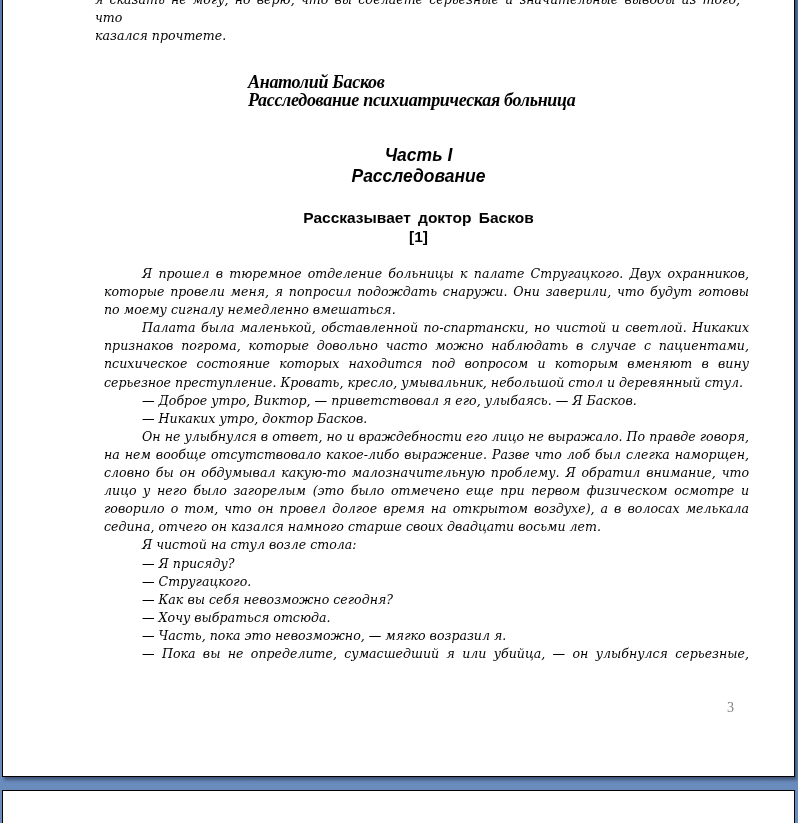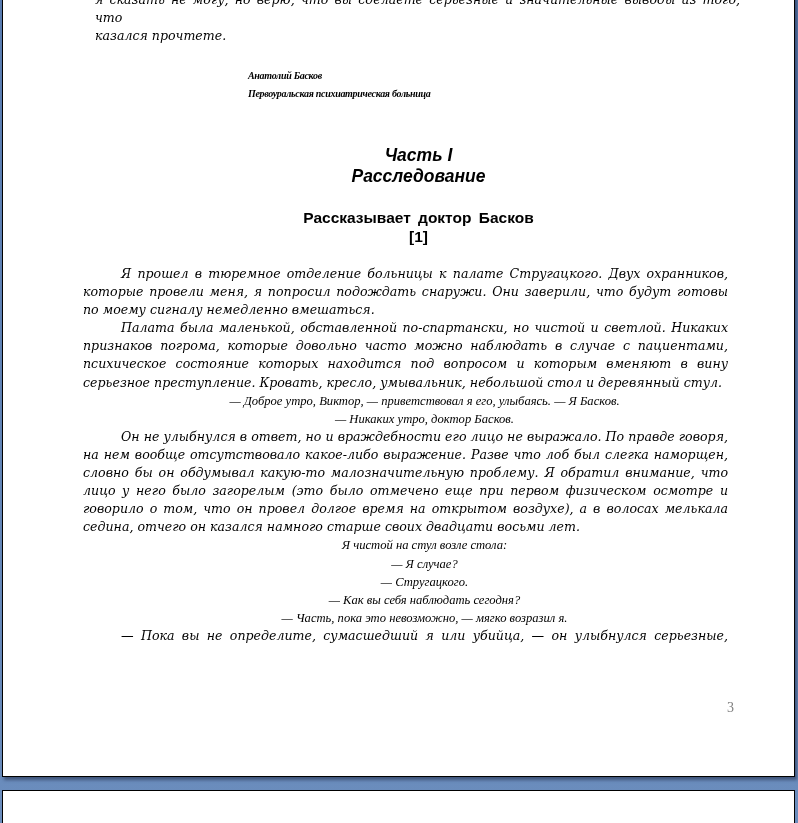--- a/index.html
+++ b/index.html
@@ -38,36 +38,36 @@
     font-size: 12.6px;
     color: #000;
     line-height: 18.1px;
     text-align: justify;
     margin: 0;
   }
   .para {
     text-indent: 38px;
     margin: 0;
   }
-  .para.noj { text-align: center; font-family: Liberation Serif, serif; }
+  .para.noj { text-align: left; }
   .para.last { text-align-last: justify; }
   #intro-tail {
     position: absolute;
     top: 0px;
     left: 95px;
     width: 645px;
   }
   .signature {
     position: absolute;
     left: 248px;
-    top: 67px;
+    top: 73px;
     font-family: "Liberation Serif", serif;
     font-style: italic;
     font-weight: bold;
-    font-size: 10px;
+    font-size: 18px;
     line-height: 18px;
     letter-spacing: -0.3px;
     color: #000;
   }
   .signature div { white-space: nowrap; }
   .part-title {
     position: absolute;
     left: 0;
     width: 837px;
     text-align: center;
@@ -89,21 +89,21 @@
     font-weight: bold;
     font-size: 15.5px;
     line-height: 19px;
     color: #000;
     word-spacing: 3px;
   }
   #chapter-name { top: 208px; }
   #chapter-number { top: 227px; }
   #body-text {
     position: absolute;
-    left: 83px;
+    left: 104px;
     top: 265px;
     width: 645px;
   }
   .page-number {
     position: absolute;
     left: 727px;
     top: 700px;
     font-family: "Liberation Serif", serif;
     font-size: 14px;
     color: #7f7f7f;
@@ -115,38 +115,39 @@
 <div class="page" id="page-1">
 </div>
 
 <div id="intro-tail" class="italic-body" style="top:-9px;">
   <div style="text-align:justify; text-align-last:justify;">я сказать не могу, но верю, что вы сделаете серьезные и значительные выводы из того, что</div>
   <div>казался прочтете.</div>
 </div>
 
 <div class="signature">
   <div>Анатолий Басков</div>
-  <div>Первоуральская психиатрическая больница</div>
+  <div>Расследование психиатрическая больница</div>
 </div>
 
 <div class="part-title" id="part-number">Часть I</div>
 <div class="part-title" id="part-name">Расследование</div>
 
 <div class="chapter-title" id="chapter-name">Рассказывает  доктор Басков</div>
 <div class="chapter-title" id="chapter-number">[1]</div>
 
 <div id="body-text" class="italic-body">
   <p class="para">Я прошел в тюремное отделение больницы к палате Стругацкого. Двух охранников, которые провели меня, я попросил подождать снаружи. Они заверили, что будут готовы по моему сигналу немедленно вмешаться.</p>
   <p class="para">Палата была маленькой, обставленной по-спартански, но чистой и светлой. Никаких признаков погрома, которые довольно часто можно наблюдать в случае с пациентами, психическое состояние которых находится под вопросом и которым вменяют в вину серьезное преступление. Кровать, кресло, умывальник, небольшой стол и деревянный стул.</p>
   <p class="para noj">— Доброе утро, Виктор, — приветствовал я его, улыбаясь. — Я Басков.</p>
   <p class="para noj">— Никаких утро, доктор Басков.</p>
   <p class="para">Он не улыбнулся в ответ, но и враждебности его лицо не выражало. По правде говоря, на нем вообще отсутствовало какое-либо выражение. Разве что лоб был слегка наморщен, словно бы он обдумывал какую-то малозначительную проблему. Я обратил внимание, что лицо у него было загорелым (это было отмечено еще при первом физическом осмотре и говорило о том, что он провел долгое время на открытом воздухе), а в волосах мелькала седина, отчего он казался намного старше своих двадцати восьми лет.</p>
   <p class="para noj">Я чистой на стул возле стола:</p>
-  <p class="para noj">— Я случае?</p>
+  <p class="para noj">— Я присяду?</p>
   <p class="para noj">— Стругацкого.</p>
-  <p class="para noj">— Как вы себя наблюдать сегодня?</p>
+  <p class="para noj">— Как вы себя невозможно сегодня?</p>
+  <p class="para noj">— Хочу выбраться отсюда.</p>
   <p class="para noj">— Часть, пока это невозможно, — мягко возразил я.</p>
   <p class="para last">— Пока вы не определите, сумасшедший я или убийца, — он улыбнулся серьезные,</p>
 </div>
 
 <div class="page-number">3</div>
 
 <div class="page" id="page-2"></div>
 
 </body></html>

